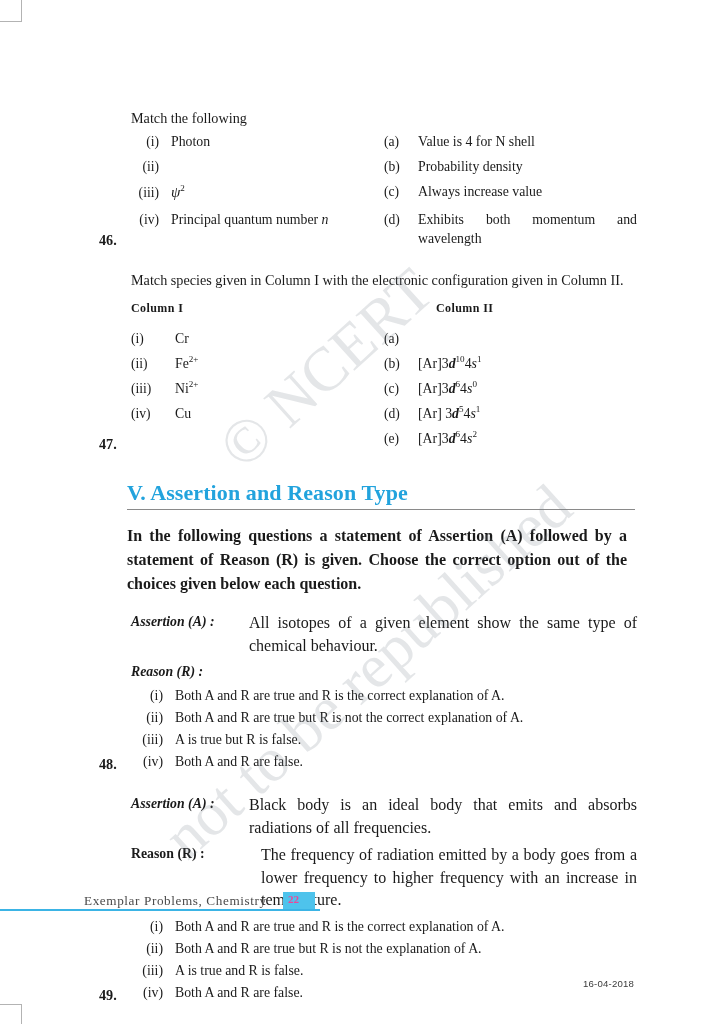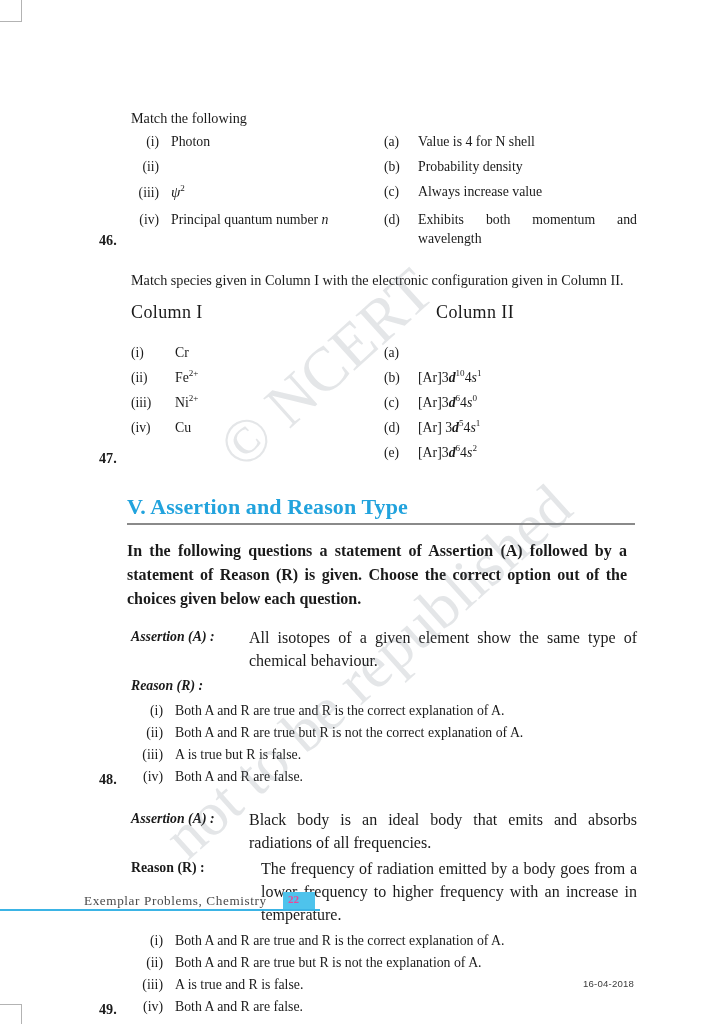--- a/index.html
+++ b/index.html
@@ -128,23 +128,23 @@
   .mrow .val {
     flex: 1 1 auto;
     font-size: 13.8px;
     line-height: 1.4;
   }
   .mrow.tall { min-height: 27px; }
 
   .match-col.right .lbl { flex: 0 0 34px; padding-right: 10px; text-align: left; }
 
   .col-head {
-    font-weight: normal;
-    font-size: 18px;
-    margin-bottom: 18px;
+    font-weight: bold;
+    font-size: 12px;
+    margin-bottom: 12px;
     letter-spacing: 0.4px;
   }
   .col-head.right { padding-left: 52px; }
 
   sup {
     font-size: 0.66em;
     vertical-align: super;
     line-height: 0;
   }
   .it { font-style: italic; }

